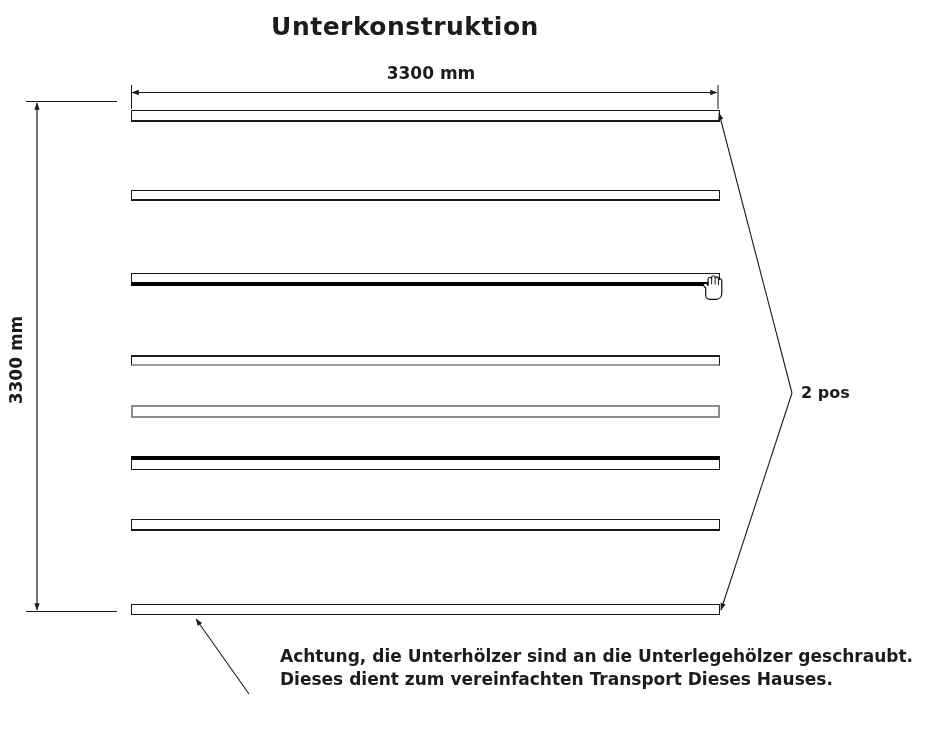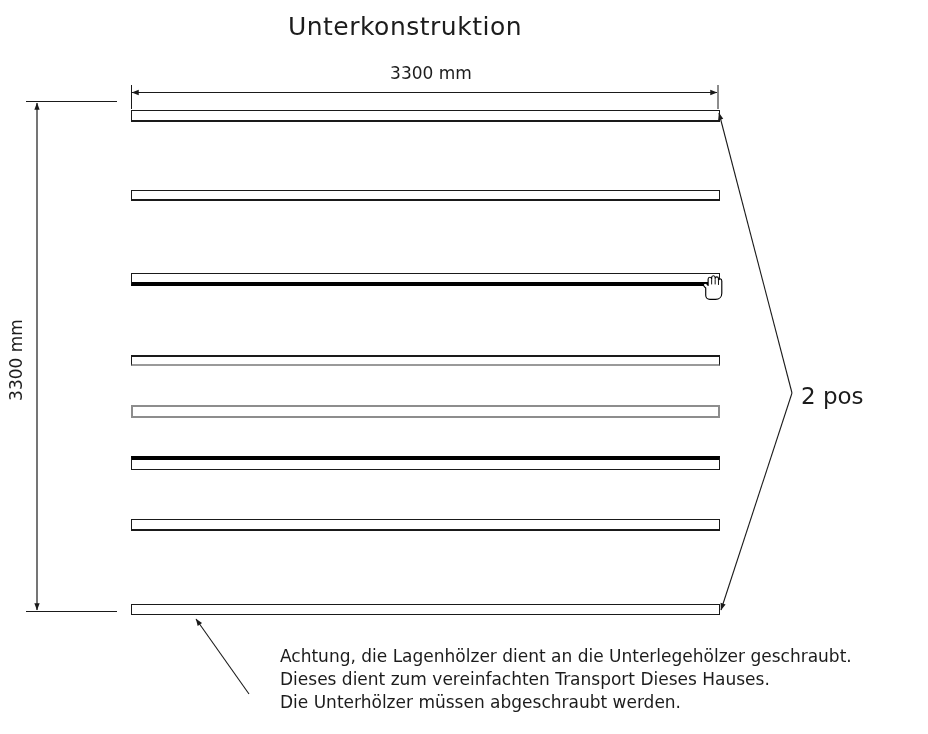--- a/index.html
+++ b/index.html
@@ -8,20 +8,21 @@
     background: #ffffff;
     font-family: "DejaVu Sans", "Liberation Sans", sans-serif;
     color: #1f1f1f;
   }
   #stage {
     position: relative;
     width: 928px;
     height: 734px;
     background: #ffffff;
     overflow: hidden;
+    font-weight: bold;
   }
   .abs { position: absolute; }
 
   #title {
     left: 245px; top: 12px; width: 320px;
     text-align: center;
     font-size: 25px;
     letter-spacing: 0.5px;
     color: #1c1c1c;
   }
@@ -36,21 +37,21 @@
   #dim-left-label {
     left: -33px; top: 349px; width: 100px; height: 22px;
     text-align: center;
     font-size: 17px;
     color: #1c1c1c;
     transform: rotate(-90deg);
   }
 
   #bracket-label {
     left: 801px; top: 383px;
-    font-size: 23px;
+    font-size: 16px;
     color: #1c1c1c;
     white-space: nowrap;
   }
 
   #note {
     left: 280px; top: 645px;
     font-size: 17px;
     line-height: 23px;
     color: #1c1c1c;
     white-space: nowrap;
@@ -134,18 +135,17 @@
              L10.2 4.6 C10.2 3.5 11 2.7 11.9 2.7 C12.8 2.7 13.6 3.5 13.6 4.6
              L13.6 5.4 C13.6 4.5 14.4 3.8 15.2 3.8 C16.1 3.8 16.8 4.5 16.8 5.6
              L16.8 7 C17 6.2 17.7 5.7 18.4 5.7 C19.3 5.7 20 6.5 20 7.6
              L20 19.5 C20 23 17.5 25.5 14 25.5 Z" fill="#ffffff" stroke="#000000" stroke-width="1.1" stroke-linejoin="round"></path>
     <line x1="10.2" y1="6.5" x2="10.2" y2="11" stroke="#000" stroke-width="0.9"></line>
     <line x1="13.6" y1="6" x2="13.6" y2="11" stroke="#000" stroke-width="0.9"></line>
     <line x1="16.8" y1="7.2" x2="16.8" y2="11.5" stroke="#000" stroke-width="0.9"></line>
   </svg>
 
   <div id="note" class="abs">
-    <div>Achtung, die Lagenhölzer dient an die Unterlegehölzer geschraubt.</div>
+    <div>Achtung, die Unterhölzer sind an die Unterlegehölzer geschraubt.</div>
     <div>Dieses dient zum vereinfachten Transport Dieses Hauses.</div>
-    <div>Die Unterhölzer müssen abgeschraubt werden.</div>
   </div>
 
 </div>
 
 </body></html>

